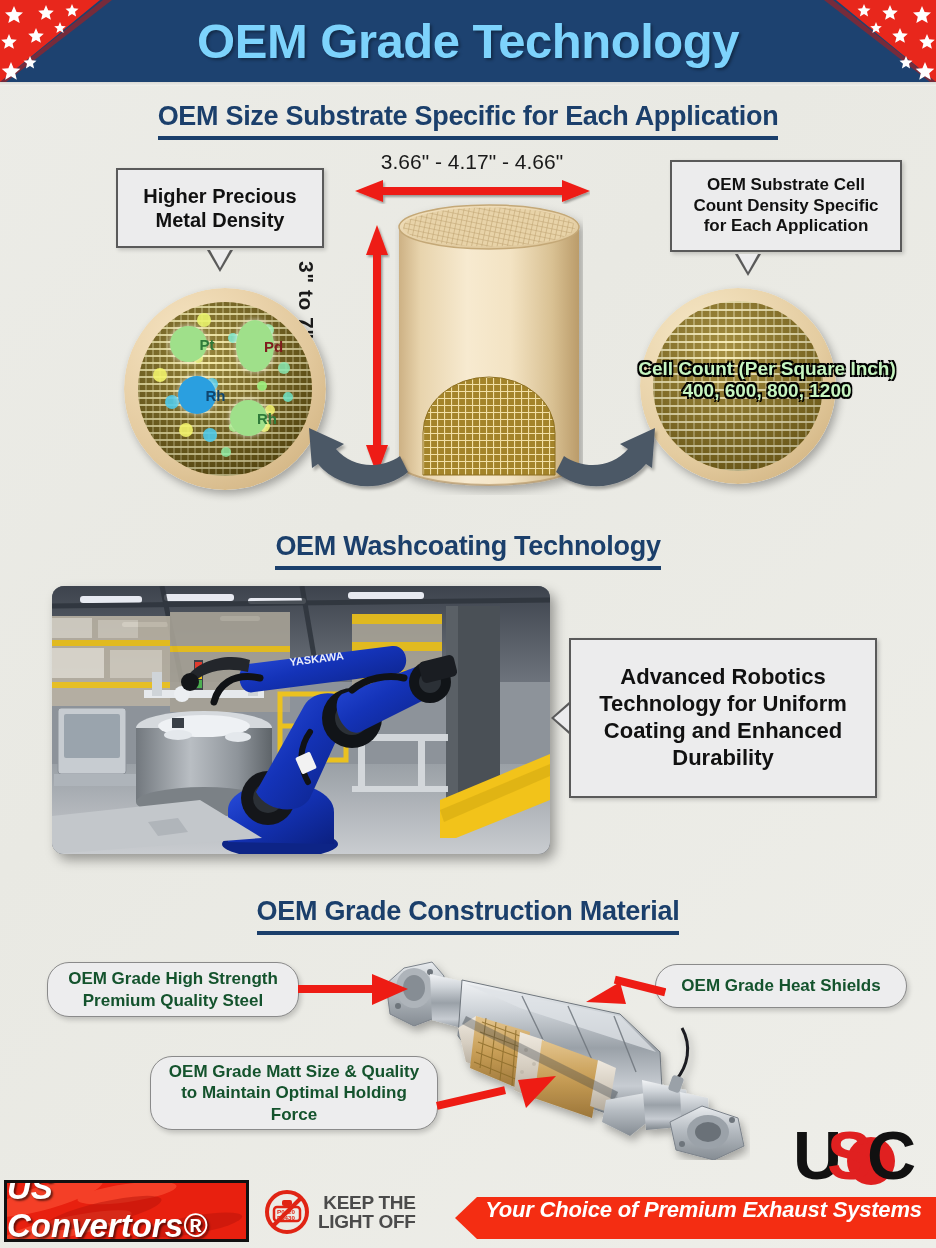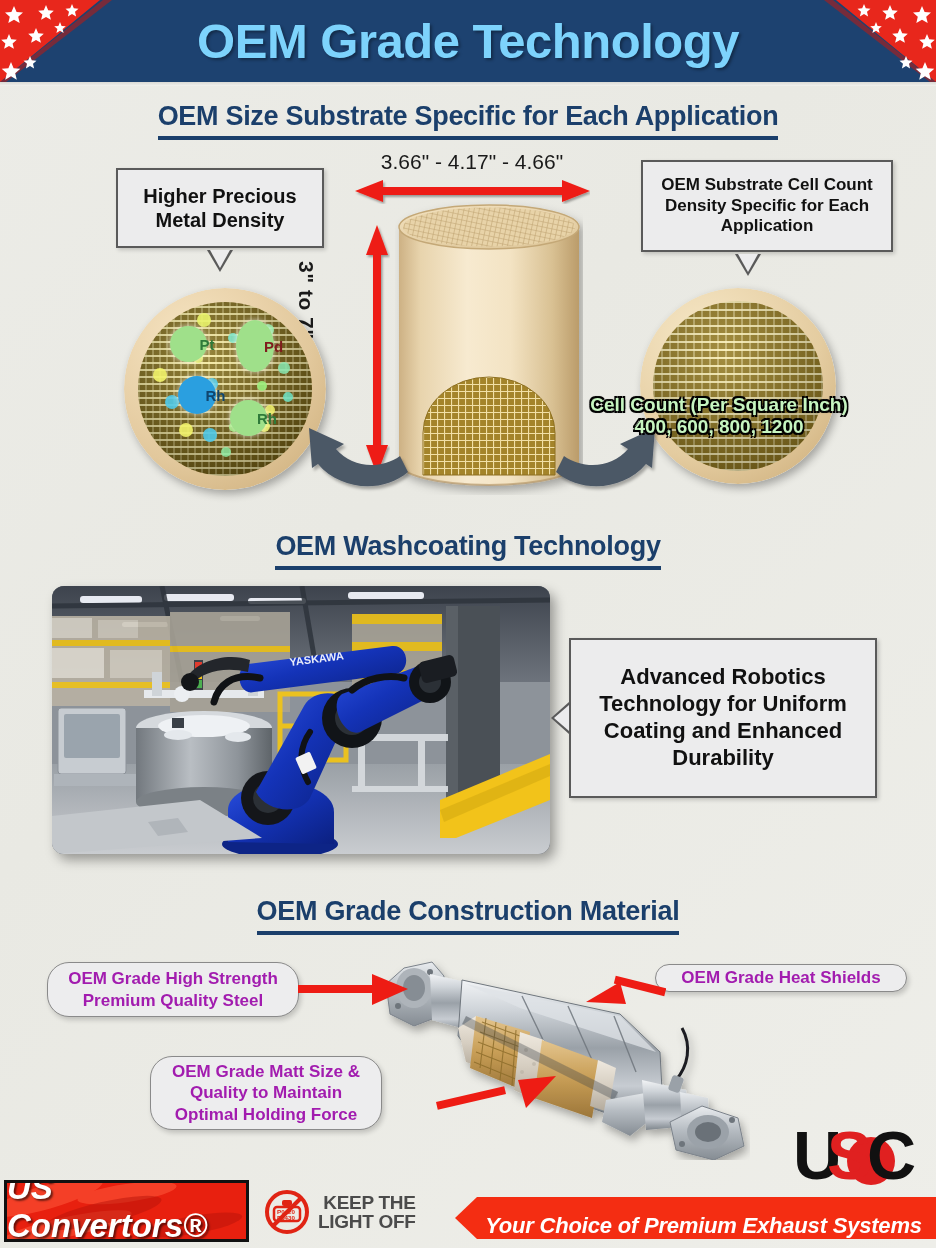--- a/index.html
+++ b/index.html
@@ -87,21 +87,21 @@
     border-top: 13px solid transparent;
     border-bottom: 13px solid transparent;
     border-right: 15px solid #ececed; }
 
   
   .pill {
     position: absolute;
     background: #ededee;
     border: 1.5px solid #8a8a8a;
     border-radius: 22px;
-    color: #a21caf; font-weight: bold;
+    color: #14532d; font-weight: bold;
     display:flex; align-items:center; justify-content:center;
     text-align:center; line-height: 1.25;
     box-shadow: 2px 3px 5px rgba(0,0,0,.18);
   }
 
   
   #dim-w-label {
     position:absolute; left: 352px; top: 150px; width: 240px;
     text-align:center; font-size: 21px; color:#1a1a1a;
   }
@@ -172,21 +172,21 @@
   #footer-logo-box .lbl {
     position:absolute; left:0; top:0; width:245px; height:48px;
     display:flex; align-items:center; justify-content:center;
     color:#fff; font-style:italic; font-weight:bold; font-size:33px;
     text-shadow: 2px 2px 2px rgba(0,0,0,.55);
   }
   #tagline-ribbon {
     position:absolute; left: 455px; top: 1197px; width: 481px; height: 42px;
     background:#f42d12;
     clip-path: polygon(22px 0, 100% 0, 100% 100%, 22px 100%, 0 50%);
-    display:flex; align-items:flex-end; justify-content:center;
+    display:flex; align-items:flex-start; justify-content:center;
     color:#fff; font-style:italic; font-weight:bold; font-size:22px;
     letter-spacing: -0.2px;
     padding-left: 16px;
   }
   #keep-light {
     position:absolute; left:264px; top:1186px; width:170px; height:52px;
     display:flex; align-items:center; gap:8px;text-align:right;
   }
   #keep-light .txt {
     color:#4b4b4b; font-weight:bold; font-size:19px; line-height:1.0;
@@ -354,21 +354,21 @@
     </div>
   </div>
 
   <div class="circle-cut" style="left:640px;top:288px;width:196px;height:196px;">
     <div style="position:absolute;inset:0;border-radius:50%;
         background:radial-gradient(circle at 32% 26%,#f6e7c6,#e4cca0 60%,#c8a772 100%);"></div>
     <div class="honey-fine" style="position:absolute;left:13px;top:13px;width:170px;height:170px;border-radius:50%;"></div>
     <div style="position:absolute;left:13px;top:13px;width:170px;height:170px;border-radius:50%;
         background:radial-gradient(circle at 42% 30%, rgba(255,250,210,.2), rgba(0,0,0,.3) 88%);"></div>
   </div>
-  <div class="cellcount-label" style="left:569px;top:358px;margin-top:36px;">
+  <div class="cellcount-label" style="left:617px;top:358px;">
     <div>Cell Count (Per Square Inch)</div>
     <div>400, 600, 800, 1200</div>
   </div>
 
   <svg style="position:absolute;left:282px;top:398px;width:130px;height:100px;" viewBox="0 0 130 100">
     <defs>
         <filter id="ash1" x="-20%" y="-20%" width="150%" height="150%">
       <feDropShadow dx="2" dy="3" stdDeviation="1.8" flood-color="#000" flood-opacity=".3"></feDropShadow>
         </filter>
       </defs>
@@ -380,21 +380,21 @@
     <g filter="url(#ash1)" fill="#4c5866">
       <path d="M4,74 C30,96 72,92 94,66 L100,70 L103,30 L68,46 L76,51 C60,70 32,72 12,58 Z"></path>
     </g>
   </svg>
 
   <div class="box" style="left:116px;top:168px;width:208px;height:80px;font-size:20px;padding:16px 10px;">
     <span>Higher Precious Metal Density</span>
   </div>
   <div class="tail-down" style="left:207px;top:250px;"></div>
 
-  <div class="box" style="left:641px;top:160px;width:252px;height:92px;font-size:17px;padding:0 10px;">
+  <div class="box" style="left:670px;top:160px;width:232px;height:92px;font-size:17px;padding:0 10px;">
     <span>OEM Substrate Cell Count Density Specific for Each Application</span>
   </div>
   <div class="tail-down" style="left:735px;top:254px;"></div>
 
   <div class="sec-head" style="top:531px;">
     <span class="txt">OEM Washcoating Technology</span>
   </div>
 
   <div id="robot-photo">
     <svg viewBox="0 0 498 268" width="498" height="268" preserveAspectRatio="none">
@@ -639,31 +639,31 @@
   <div class="pill" style="left:47px;top:962px;width:252px;height:55px;font-size:17px;padding:0 10px;">
     <span>OEM Grade High Strength Premium Quality Steel</span>
   </div>
   <svg style="position:absolute;left:298px;top:972px;width:110px;height:36px;" viewBox="0 0 110 36">
     <g fill="#ee1c14">
         <rect x="0" y="13" width="78" height="8"></rect>
         <polygon points="110,17 74,2 74,33"></polygon>
       </g>
   </svg>
 
-  <div class="pill" style="left:655px;top:964px;width:252px;height:28px;font-size:17px;padding:0 10px;">
+  <div class="pill" style="left:655px;top:964px;width:252px;height:44px;font-size:17px;padding:0 10px;">
     <span>OEM Grade Heat Shields</span>
   </div>
   <svg style="position:absolute;left:586px;top:968px;width:80px;height:40px;" viewBox="0 0 80 40">
     <g fill="#ee1c14">
         <rect x="28" y="14" width="52" height="8" transform="rotate(14 54 18)"></rect>
         <polygon points="0,34 34,14 40,36"></polygon>
       </g>
   </svg>
 
-  <div class="pill" style="left:150px;top:1056px;width:232px;height:74px;font-size:17px;padding:4px 10px;">
+  <div class="pill" style="left:150px;top:1056px;width:288px;height:74px;font-size:17px;padding:4px 10px;">
     <span>OEM Grade Matt Size &amp; Quality to Maintain Optimal Holding Force</span>
   </div>
   <svg style="position:absolute;left:436px;top:1066px;width:120px;height:46px;" viewBox="0 0 120 46">
     <g fill="#ee1c14">
         <rect x="0" y="28" width="70" height="8" transform="rotate(-13 35 32)"></rect>
         <polygon points="120,10 82,14 90,42"></polygon>
       </g>
   </svg>
 
   <svg style="position:absolute;left:793px;top:1113px;width:126px;height:78px;" viewBox="0 0 126 78">

